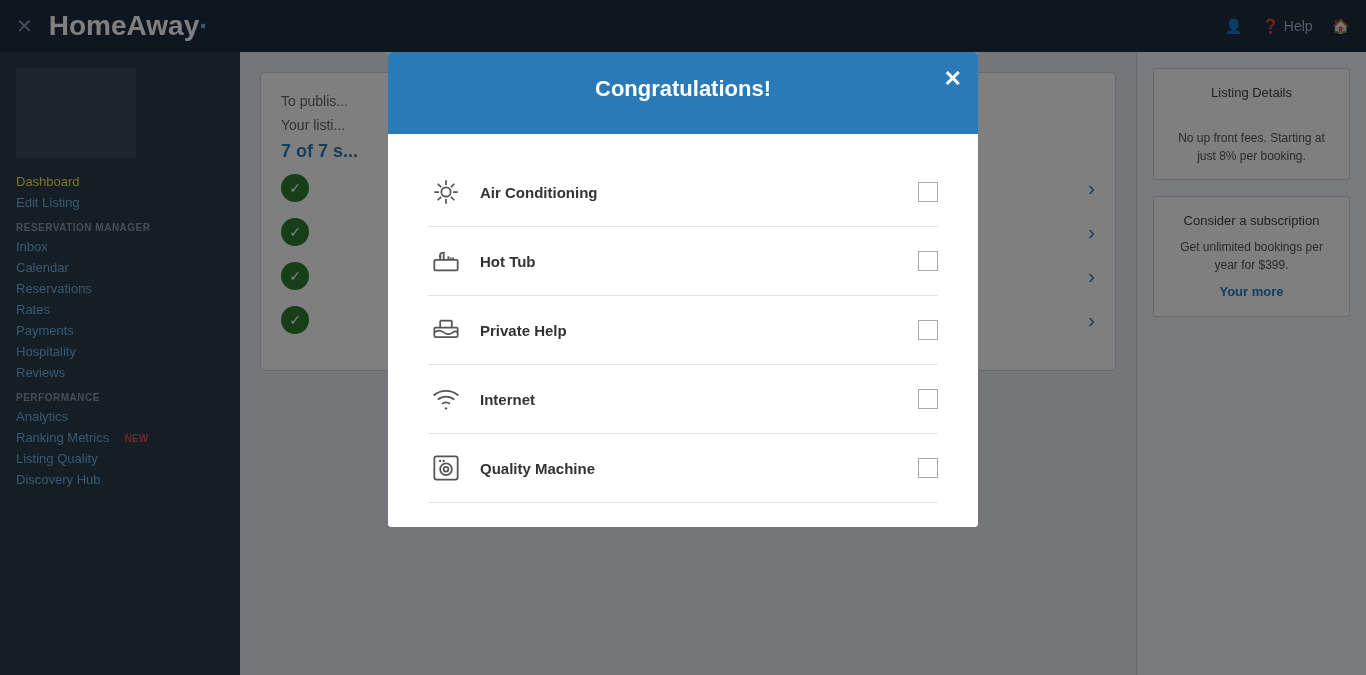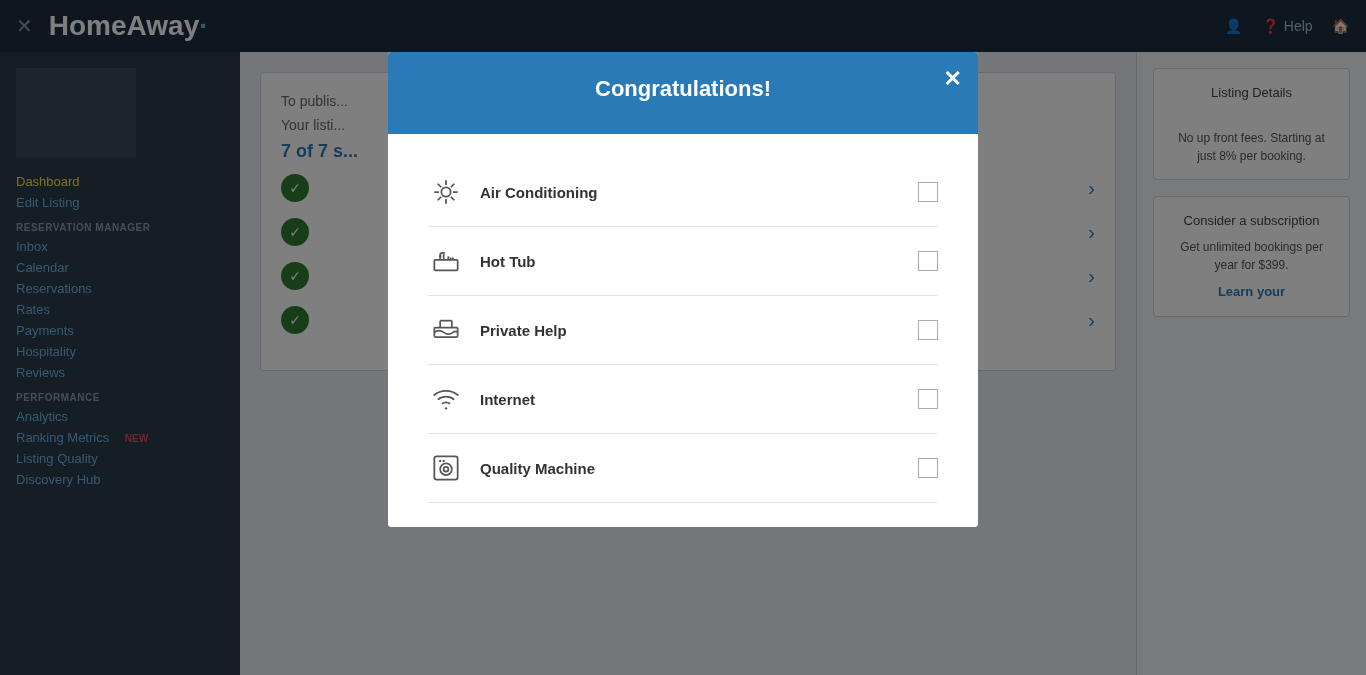--- a/index.html
+++ b/index.html
@@ -324,21 +324,21 @@
 
   <div class="right-sidebar">
     <div class="right-box">
       <div class="right-box-title">Listing Details</div>
       <br>
       <div>No up front fees. Starting at just 8% per booking.</div>
     </div>
     <div class="right-box">
       <div class="right-box-title">Consider a subscription</div>
       <div>Get unlimited bookings per year for $399.</div>
-      <a class="learn-more">Learn your</a>
+      <a class="learn-more">Your more</a>
     </div>
   </div>
 
 </div>
 
 <div class="modal-overlay">
   <div class="modal">
 
     <div class="modal-header">
       <h2 class="modal-title">Congratulations!</h2>

